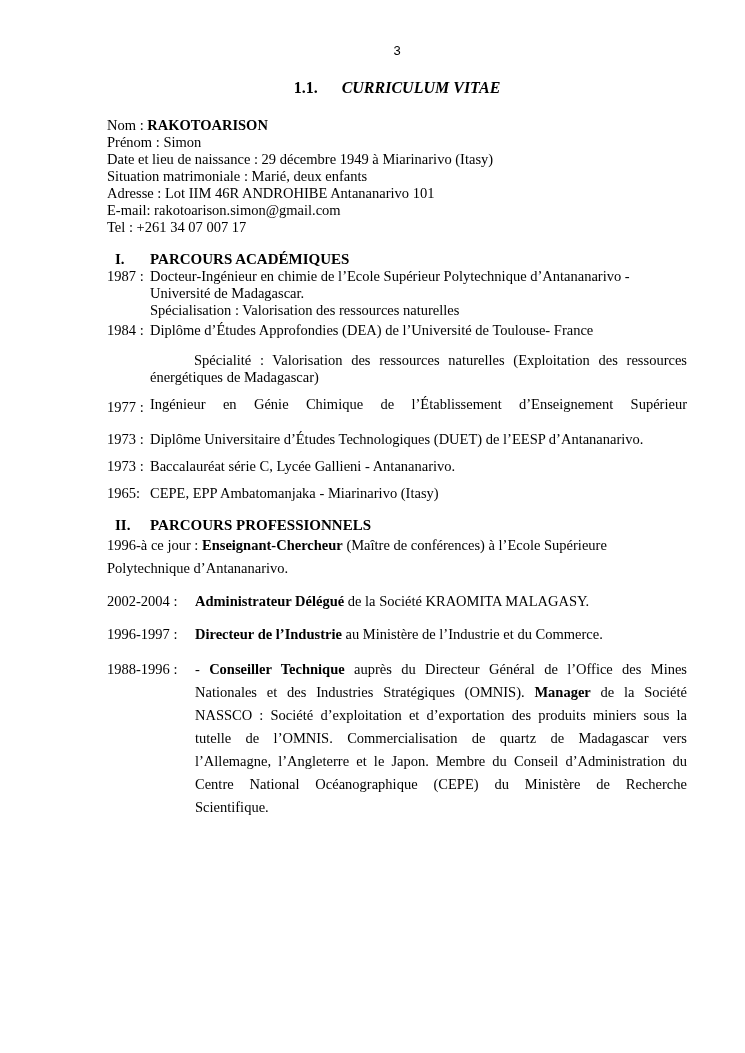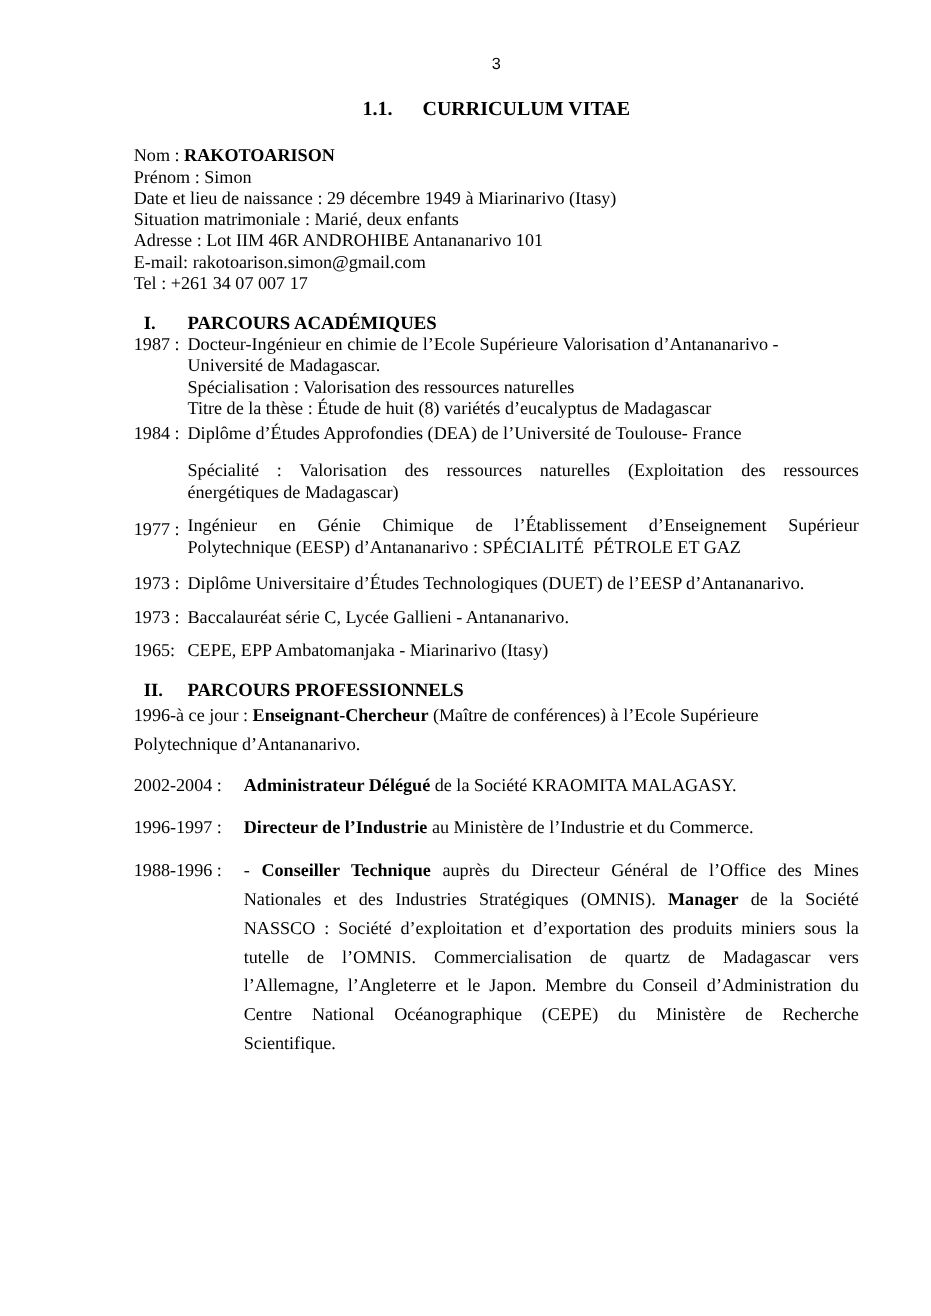--- a/index.html
+++ b/index.html
@@ -22,21 +22,21 @@
     text-align: center;
     margin-bottom: 21px;
   }
   .title {
     text-align: center;
     font-weight: bold;
     font-size: 16px;
     line-height: 20px;
     margin-bottom: 19px;
   }
-  .title .title-text { margin-left: 24px; }
+  .title .title-text { margin-left: 24px; font-style: italic; }
   .personal .line { line-height: 17px; }
   .b { font-weight: bold; }
   .sec-head {
     display: flex;
     font-weight: bold;
     font-size: 15px;
     line-height: 18px;
   }
   .sec-head .sec-num {
     width: 43px;
@@ -46,21 +46,21 @@
   }
   .entry { display: flex; }
   .entry .year { flex-shrink: 0; }
   .entry.a .year { width: 43px; }
   .entry.p .year { width: 88px; }
   .entry .content { flex: 1; min-width: 0; }
   .entry.a .content .line { line-height: 17px; }
   .lh15 .line, .lh15 { line-height: 23px; }
   .j { text-align: justify; text-align-last: justify; }
   .jlast { text-align-last: left; }
-  .mt13 { margin-top: 13px; }
+  .mt13 { margin-top: 13px; margin-left: 44px; }
   .mt14 { margin-top: 14px; }
   .mb10 { margin-bottom: 10px; }
   .mb12 { margin-bottom: 12px; }
   .mb18 { margin-bottom: 3px; }
   .intro .line { line-height: 23px; }
 </style>
 </head>
 <body>
 
 <div class="page">
@@ -82,41 +82,39 @@
   </div>
 
   <div class="sec-head mt14">
     <span class="sec-num">I.</span>
     <span class="sec-title">PARCOURS ACADÉMIQUES</span>
   </div>
 
   <div class="entry a mb18">
     <div class="year">1987 :</div>
     <div class="content">
-      <div class="line"><span>Docteur-Ingénieur en chimie de l’Ecole Supérieure Valorisation d’Antananarivo -</span></div>
+      <div class="line"><span>Docteur-Ingénieur en chimie de l’Ecole Supérieur Polytechnique d’Antananarivo -</span></div>
       <div class="line"><span>Université de Madagascar.</span></div>
       <div class="line"><span>Spécialisation : Valorisation des ressources naturelles</span></div>
-      <div class="line"><span>Titre de la thèse : Étude de huit (8) variétés d’eucalyptus de Madagascar</span></div>
     </div>
   </div>
 
   <div class="entry a mb10">
     <div class="year">1984 :</div>
     <div class="content">
       <div class="line"><span>Diplôme d’Études Approfondies (DEA) de l’Université de Toulouse- France</span></div>
       <div class="line lh15 j mt13"><span>Spécialité : Valorisation des ressources naturelles (Exploitation des ressources</span></div>
       <div class="line lh15 j jlast"><span>énergétiques de Madagascar)</span></div>
     </div>
   </div>
 
   <div class="entry a mb12">
     <div class="year lh15">1977 :</div>
     <div class="content">
       <div class="line lh15 j"><span>Ingénieur en Génie Chimique de l’Établissement d’Enseignement Supérieur</span></div>
-      <div class="line lh15 j jlast"><span>Polytechnique (EESP) d’Antananarivo : SPÉCIALITÉ &nbsp;PÉTROLE ET GAZ</span></div>
     </div>
   </div>
 
   <div class="entry a mb10">
     <div class="year">1973 :</div>
     <div class="content">
       <div class="line"><span>Diplôme Universitaire d’Études Technologiques (DUET) de l’EESP d’Antananarivo.</span></div>
     </div>
   </div>
 

